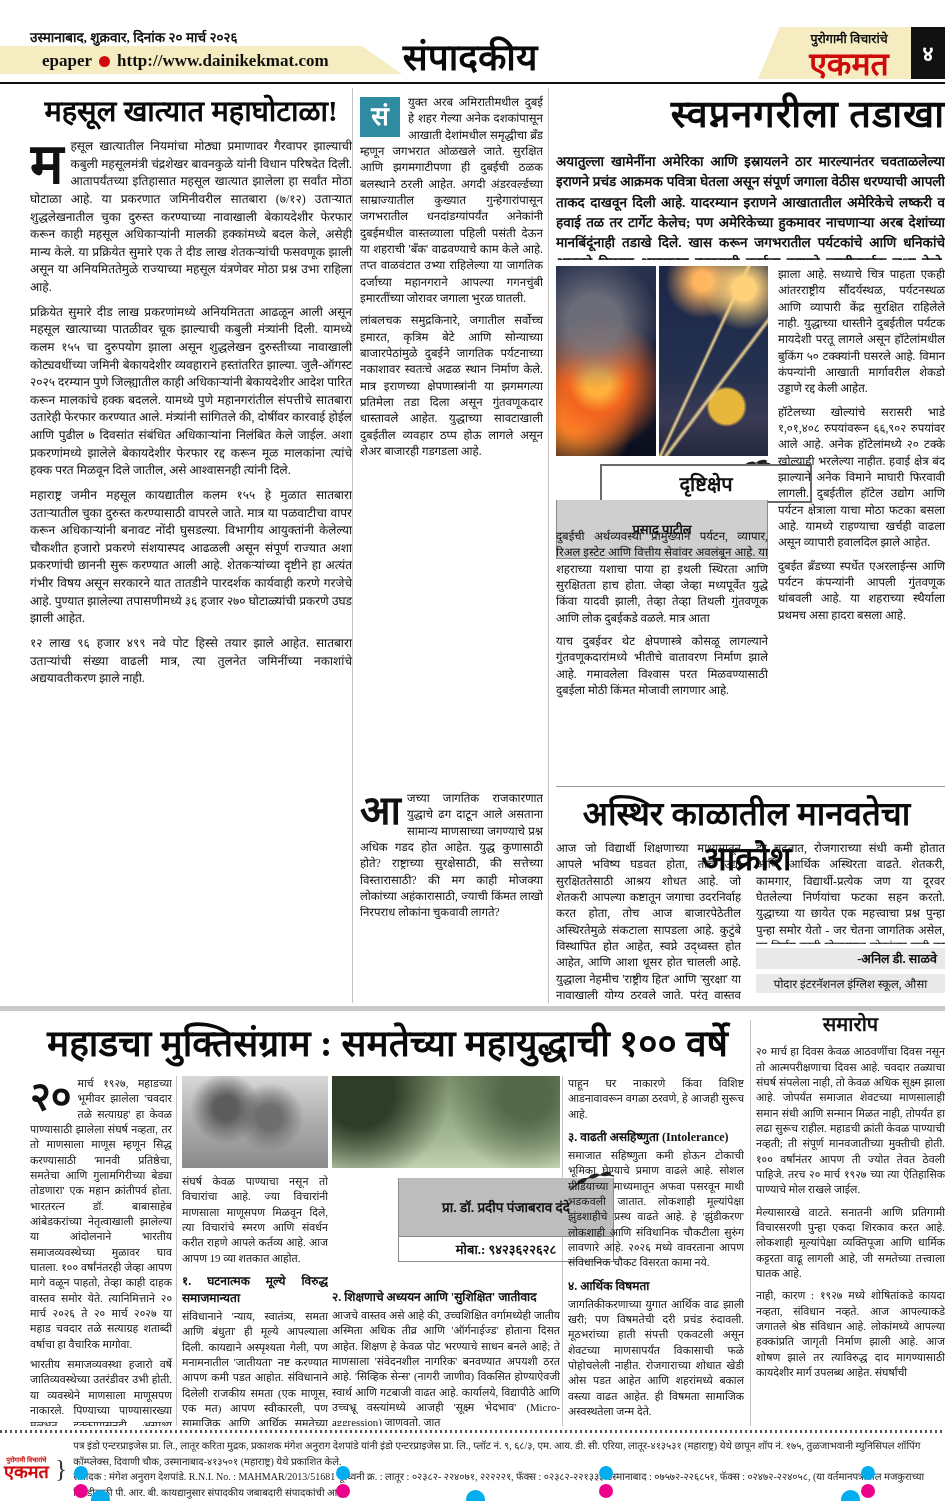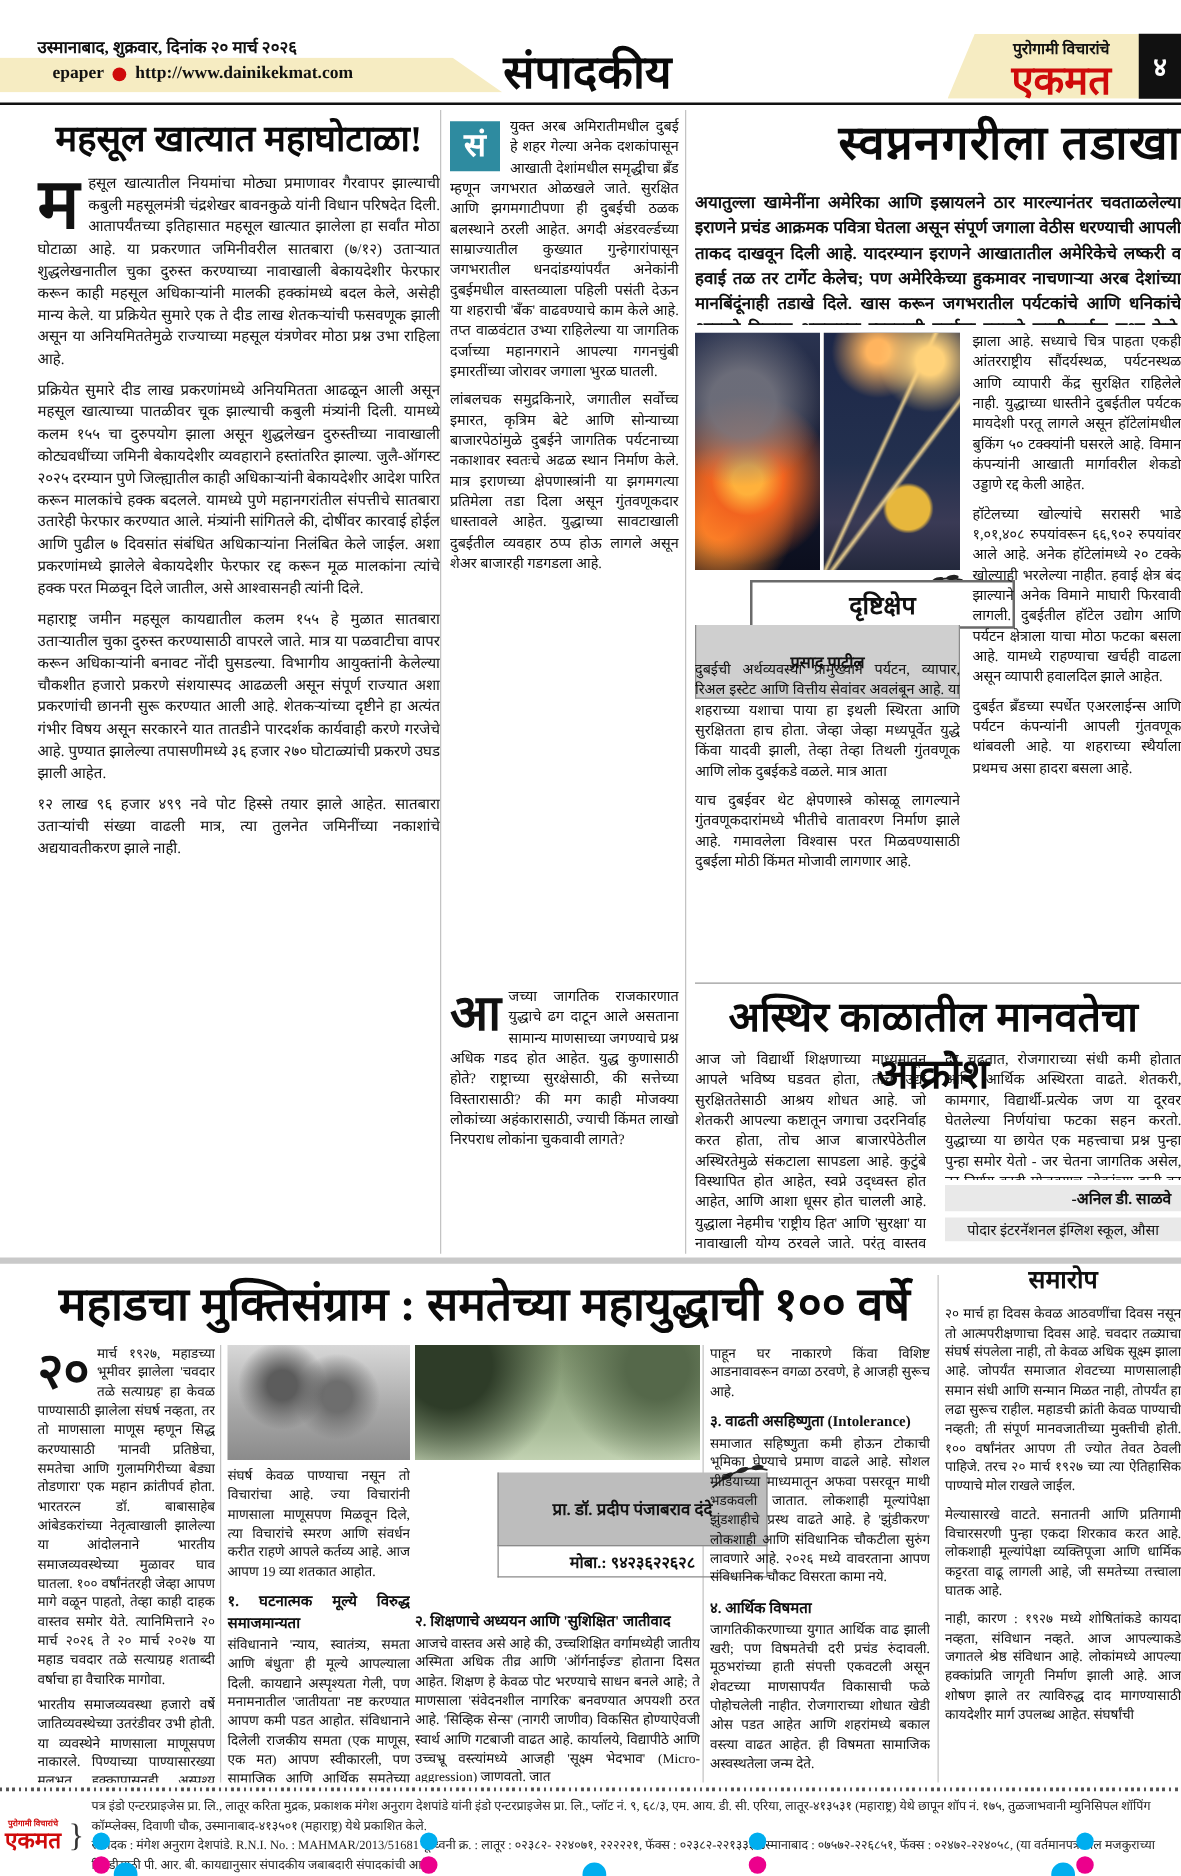--- a/index.html
+++ b/index.html
@@ -48,21 +48,21 @@
       radial-gradient(circle at 12% 18%,#2e3c28 0 16%,rgba(0,0,0,0) 42%),
       radial-gradient(circle at 85% 20%,#55684a 0 12%,rgba(0,0,0,0) 38%),
       linear-gradient(180deg,#7b8f6a 0%,#93a883 40%,#aabd9a 75%,#c2d2b2 100%);}
 </style>
 </head>
 <body>
 
 <div class="abs" style="left:30px;top:28px;font-size:13.5px;font-weight:bold;">उस्मानाबाद, शुक्रवार, दिनांक २० मार्च २०२६</div>
 
 <div class="abs tan" style="left:0;top:46px;width:402px;height:28px;clip-path:polygon(0 0,90% 0,100% 100%,0 100%);"></div>
-<div class="abs" style="left:42px;top:51px;font-size:14px;font-weight:bold;display:flex;align-items:center;gap:7px;">
+<div class="abs" style="left:42px;top:51px;font-size:17px;font-weight:bold;display:flex;align-items:center;gap:7px;">
   <span>epaper</span>
   <span style="width:11px;height:11px;border-radius:50%;background:#cf0a0a;display:inline-block;"></span>
   <span>http://www.dainikekmat.com</span>
 </div>
 
 <div class="abs hl" style="left:330px;top:30px;width:280px;text-align:center;font-size:37px;">संपादकीय</div>
 
 <div class="abs tan" style="left:758px;top:27px;width:156px;height:52px;clip-path:polygon(14% 0,100% 0,100% 100%,0 100%);"></div>
 <div class="abs" style="left:788px;top:30px;width:122px;text-align:center;font-size:12.5px;font-weight:bold;color:#111;">पुरोगामी विचारांचे</div>
 <div class="abs" style="left:788px;top:41px;width:122px;text-align:center;font-size:32px;font-weight:800;color:#cf0a0a;">एकमत</div>

